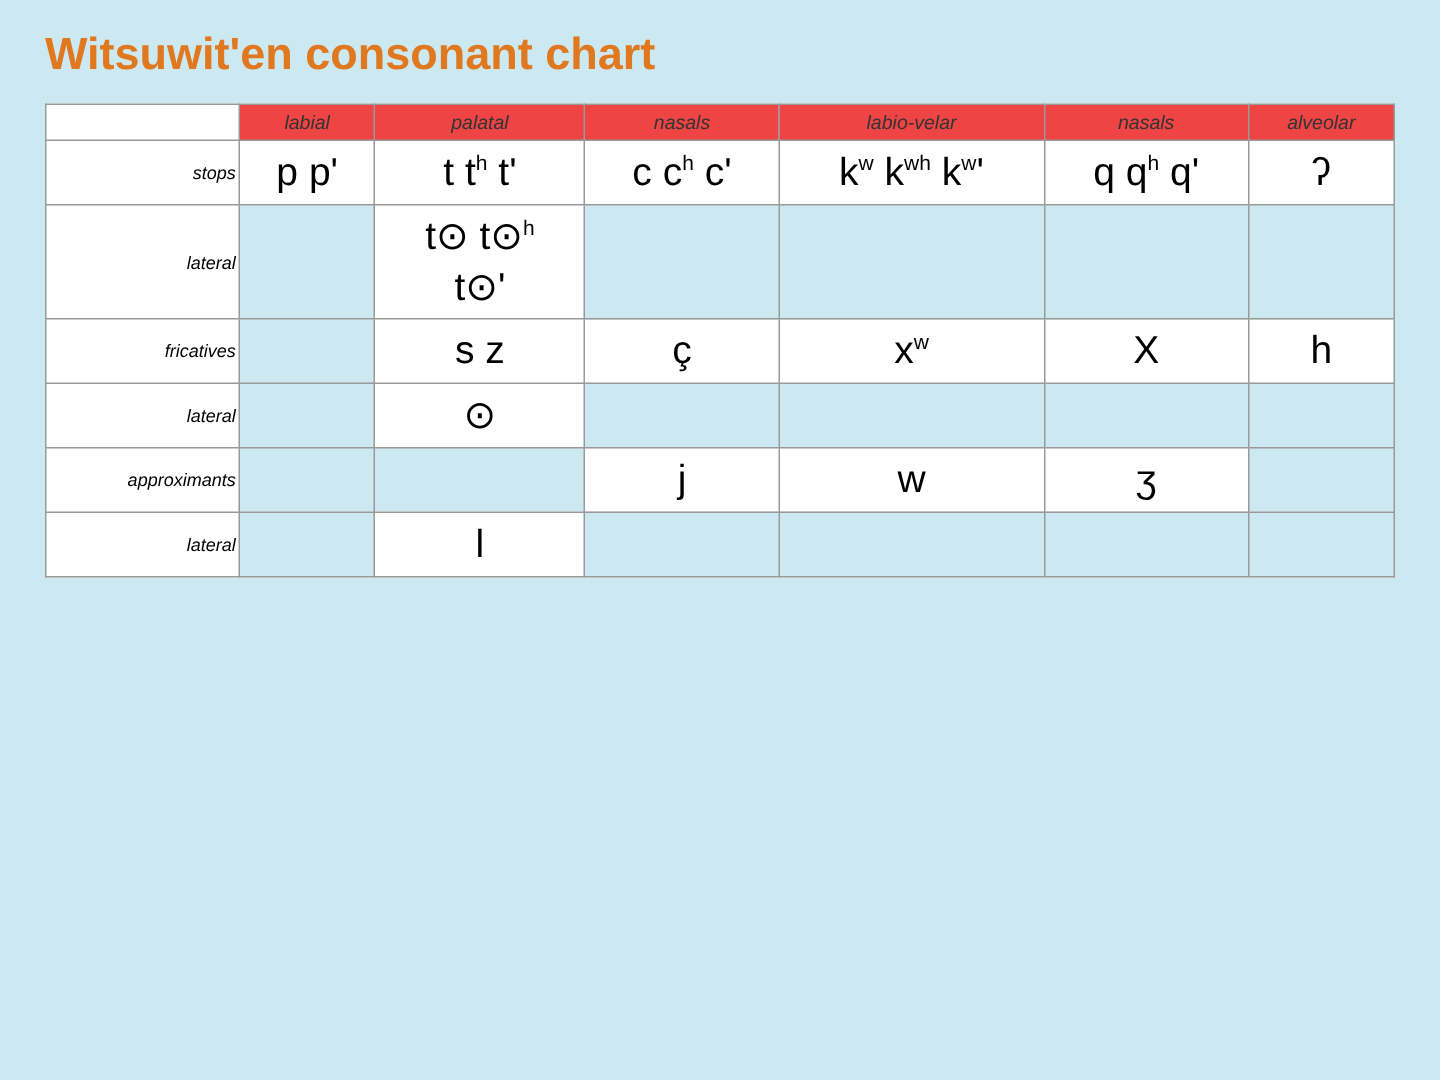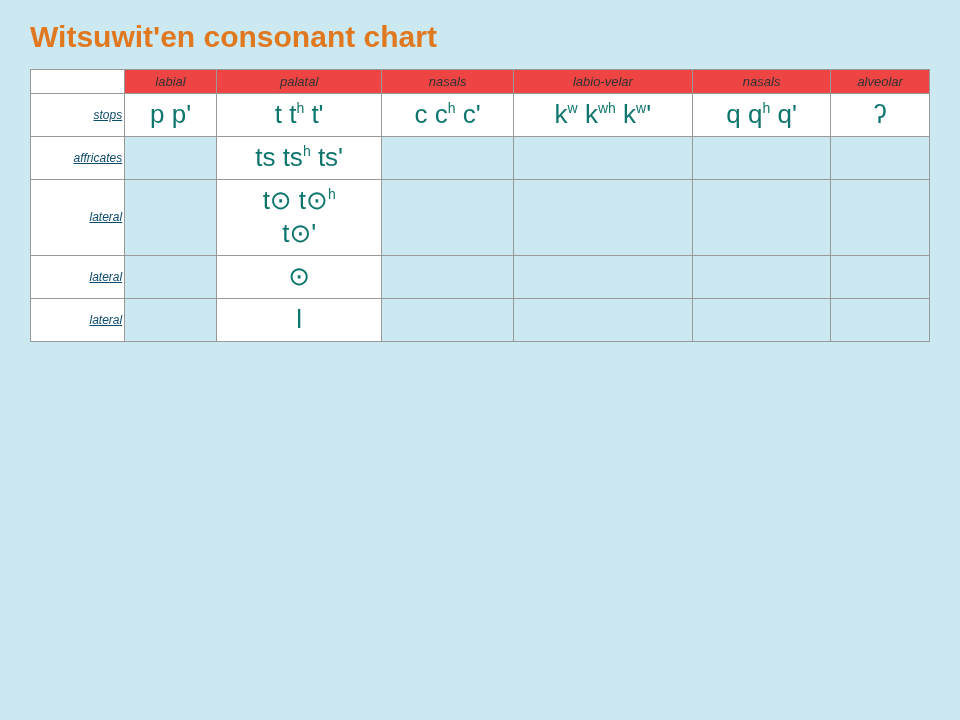--- a/index.html
+++ b/index.html
@@ -31,30 +31,29 @@
     th {
       font-size: 13px;
       font-weight: normal;
       color: #333;
       font-style: italic;
       background: #ef4444;
     }
     .row-label {
       font-size: 12px;
       font-style: italic;
-      color: #0c4a6e;
+      color: #000000;
       text-align: right;
       padding-right: 2px;
       background: white;
       white-space: nowrap;
-      text-decoration: underline;
     }
     .cell-content {
       font-size: 26px;
-      color: #0f766e;
+      color: #000000;
       font-weight: normal;
       line-height: 1.3;
       text-align: right;
     }
     .cell-content sup {
       font-size: 14px;
     }
     .empty-cell {
       background: #cce8f0;
     }
@@ -85,44 +84,53 @@
   <tr>
         <td class="row-label">stops</td>
         <td><span class="cell-content">p p'</span></td>
         <td><span class="cell-content">t t<sup>h</sup> t'</span></td>
         <td><span class="cell-content">c c<sup>h</sup> c'</span></td>
         <td><span class="cell-content">k<sup>w</sup> k<sup>w</sup><sup>h</sup> k<sup>w</sup>'</span></td>
         <td><span class="cell-content">q q<sup>h</sup> q'</span></td>
         <td><span class="cell-content">ʔ</span></td>
       </tr>
       <tr>
-        <td class="row-label">affricates</td>
-        <td class="empty-cell"></td>
-        <td><span class="cell-content">ts ts<sup>h</sup> ts'</span></td>
-        <td class="empty-cell"></td>
-        <td class="empty-cell"></td>
-        <td class="empty-cell"></td>
-        <td class="empty-cell"></td>
-      </tr>
-      <tr>
         <td class="row-label">lateral</td>
         <td class="empty-cell"></td>
         <td><span class="cell-content">t⊙ t⊙<sup>h</sup><br>t⊙'</span></td>
         <td class="empty-cell"></td>
         <td class="empty-cell"></td>
         <td class="empty-cell"></td>
         <td class="empty-cell"></td>
       </tr>
       <tr>
+        <td class="row-label">fricatives</td>
+        <td class="empty-cell"></td>
+        <td><span class="cell-content">s z</span></td>
+        <td><span class="cell-content">ç</span></td>
+        <td><span class="cell-content">x<sup>w</sup></span></td>
+        <td><span class="cell-content">Χ</span></td>
+        <td><span class="cell-content">h</span></td>
+      </tr>
+      <tr>
         <td class="row-label">lateral</td>
         <td class="empty-cell"></td>
         <td><span class="cell-content">⊙</span></td>
         <td class="empty-cell"></td>
         <td class="empty-cell"></td>
         <td class="empty-cell"></td>
+        <td class="empty-cell"></td>
+      </tr>
+      <tr>
+        <td class="row-label">approximants</td>
+        <td class="empty-cell"></td>
+        <td class="empty-cell"></td>
+        <td><span class="cell-content">j</span></td>
+        <td><span class="cell-content">w</span></td>
+        <td><span class="cell-content">ʒ</span></td>
         <td class="empty-cell"></td>
       </tr>
       <tr>
         <td class="row-label">lateral</td>
         <td class="empty-cell"></td>
         <td><span class="cell-content">l</span></td>
         <td class="empty-cell"></td>
         <td class="empty-cell"></td>
         <td class="empty-cell"></td>
         <td class="empty-cell"></td>

